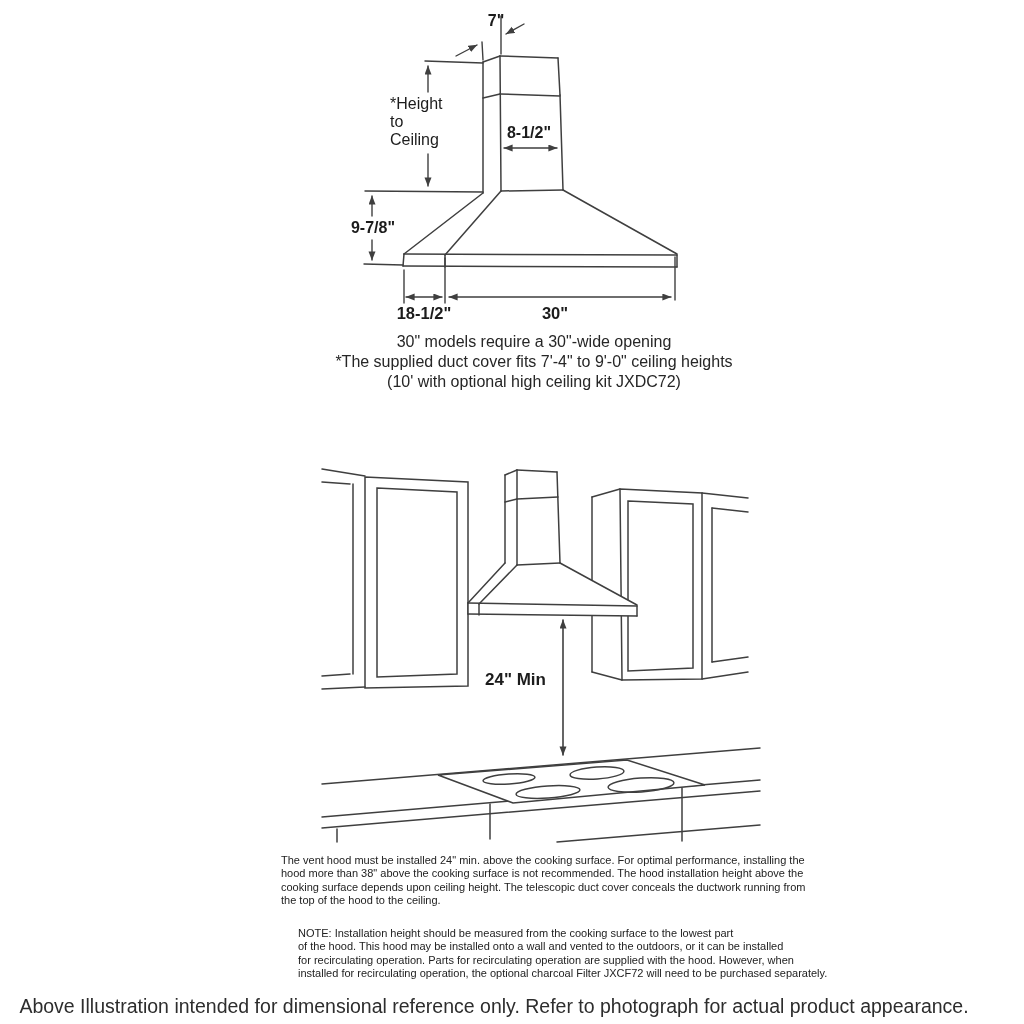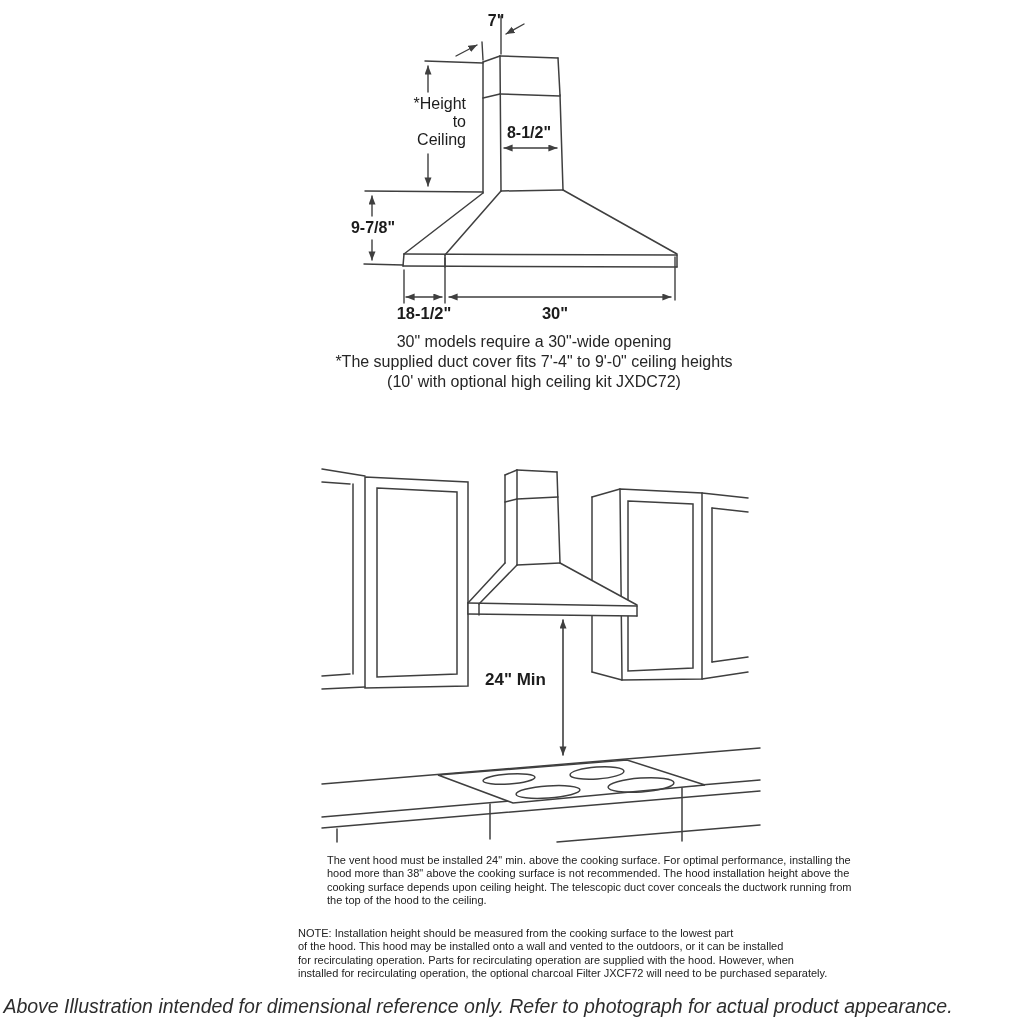--- a/index.html
+++ b/index.html
@@ -5,21 +5,21 @@
   html,body{margin:0;padding:0;background:#fff;}
   #canvas{
     position:relative;width:1024px;height:1024px;background:#ffffff;
     font-family:"Liberation Sans","DejaVu Sans",sans-serif;color:#1f1f1f;overflow:hidden;
   }
   #lineart{position:absolute;left:0;top:0;width:1024px;height:1024px;}
   .lbl{position:absolute;white-space:pre;color:#1c1c1c;}
   .dim{font-weight:bold;font-size:16px;text-align:center;}
   .dim-lg{font-weight:bold;font-size:16.5px;text-align:center;}
   .model{font-size:23px;color:#2e2e2e;letter-spacing:.5px;}
-  .htc{font-size:16px;line-height:18px;text-align:right;}
+  .htc{font-size:16px;line-height:18px;text-align:left;}
   .caption{font-size:16px;line-height:20px;text-align:center;color:#262626;}
   .clearance{font-weight:bold;font-size:17px;}
   .para{font-size:11px;line-height:13.4px;color:#222;}
   .footer{font-size:19.5px;color:#2d2d2d;text-align:center;letter-spacing:0px;}
 </style>
 </head>
 <body>
 
 <div id="canvas">
 
@@ -166,25 +166,25 @@
   <div class="lbl dim-lg" style="left:392px;top:304px;width:64px;">18-1/2"</div>
 
   <div class="lbl dim-lg" style="left:528px;top:304px;width:54px;">30"</div>
 
   <div class="lbl caption" style="left:274px;top:332px;width:520px;">30" models require a 30"-wide opening
 *The supplied duct cover fits 7'-4" to 9'-0" ceiling heights
 (10' with optional high ceiling kit JXDC72)</div>
 
   <div class="lbl clearance" style="left:485px;top:670px;">24" Min</div>
 
-  <div class="lbl para" style="left:281px;top:854px;margin-left:46px;">The vent hood must be installed 24" min. above the cooking surface. For optimal performance, installing the
+  <div class="lbl para" style="left:281px;top:854px;">The vent hood must be installed 24" min. above the cooking surface. For optimal performance, installing the
 hood more than 38" above the cooking surface is not recommended. The hood installation height above the
 cooking surface depends upon ceiling height. The telescopic duct cover conceals the ductwork running from
 the top of the hood to the ceiling.</div>
 
   <div class="lbl para" style="left:298px;top:927px;">NOTE: Installation height should be measured from the cooking surface to the lowest part
 of the hood. This hood may be installed onto a wall and vented to the outdoors, or it can be installed
 for recirculating operation. Parts for recirculating operation are supplied with the hood. However, when
 installed for recirculating operation, the optional charcoal Filter JXCF72 will need to be purchased separately.</div>
 
-  <div class="lbl footer" style="left:0px;top:995px;width:956px;font-style:italic;">Above Illustration intended for dimensional reference only. Refer to photograph for actual product appearance.</div>
+  <div class="lbl footer" style="left:16px;top:995px;width:956px;">Above Illustration intended for dimensional reference only. Refer to photograph for actual product appearance.</div>
 
 </div>
 
 </body></html>

